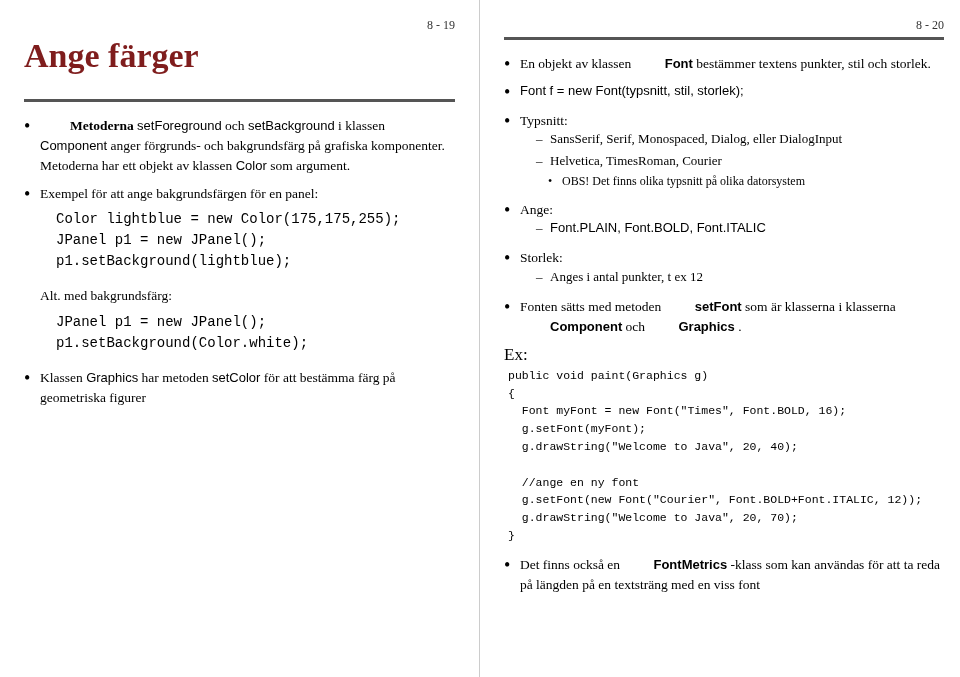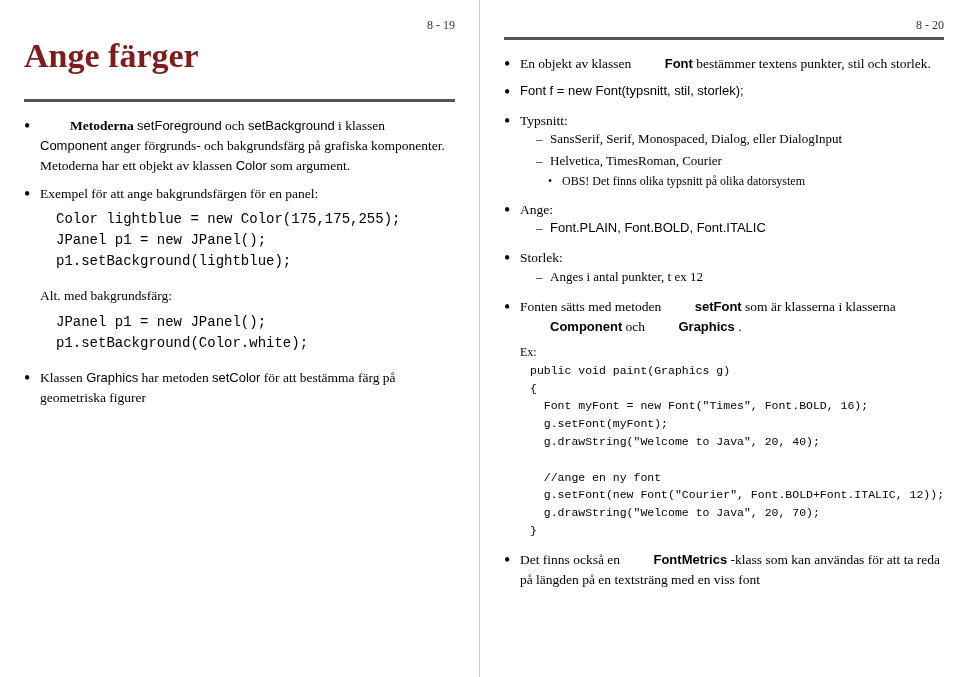--- a/index.html
+++ b/index.html
@@ -105,21 +105,21 @@
     }
     .section-ex {
       margin-left: 0;
       margin-top: 6px;
       margin-bottom: 4px;
     }
     .ex-code {
       font-family: 'Courier New', Courier, monospace;
       font-size: 11.5px;
       line-height: 1.55;
-      margin-left: 26px;
+      margin-left: 4px;
       white-space: pre;
     }
   </style>
 </head>
 <body>
 
 <div class="page-container">
 
   <div class="left-panel">
     <div class="page-number">8 - 19</div>
@@ -238,21 +238,21 @@
         <span class="code bold">setFont</span>
         <span> som är klasserna i klasserna </span>
         <span class="code bold">Component</span>
         <span> och </span>
         <span class="code bold">Graphics</span>
         <span>.</span>
       </span>
     </div>
 
     <div class="section-ex">
-      <div style="margin-left:16px; font-size:12px; margin-bottom:2px;">Ex:</div>
+      <div style="font-size:17px; margin-bottom:2px;">Ex:</div>
       <div class="ex-code">public void paint(Graphics g)
 {
   Font myFont = new Font("Times", Font.BOLD, 16);
   g.setFont(myFont);
   g.drawString("Welcome to Java", 20, 40);
 
   //ange en ny font
   g.setFont(new Font("Courier", Font.BOLD+Font.ITALIC, 12));
   g.drawString("Welcome to Java", 20, 70);
 }</div>

